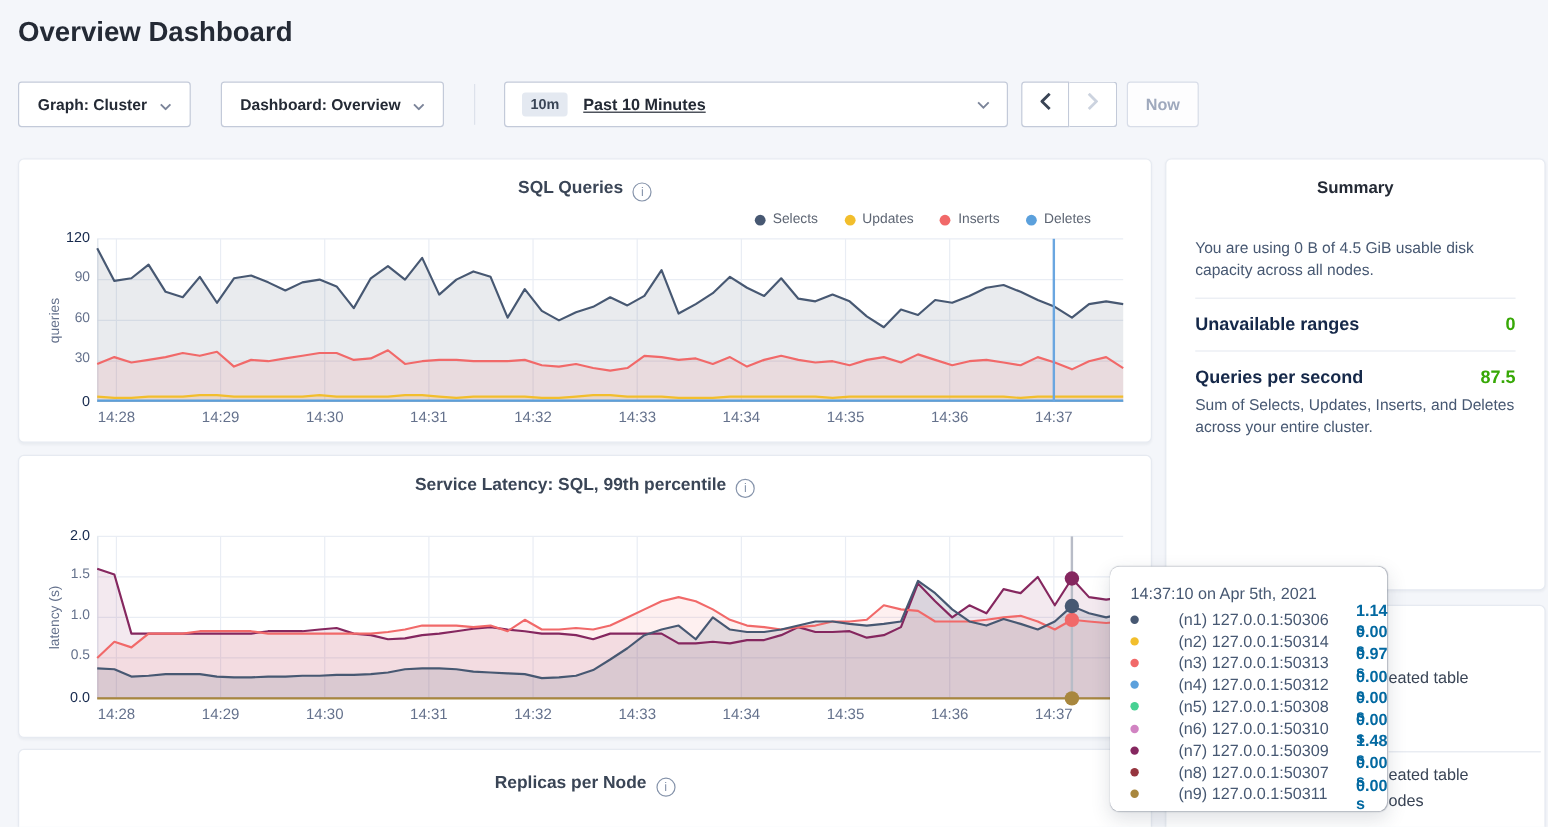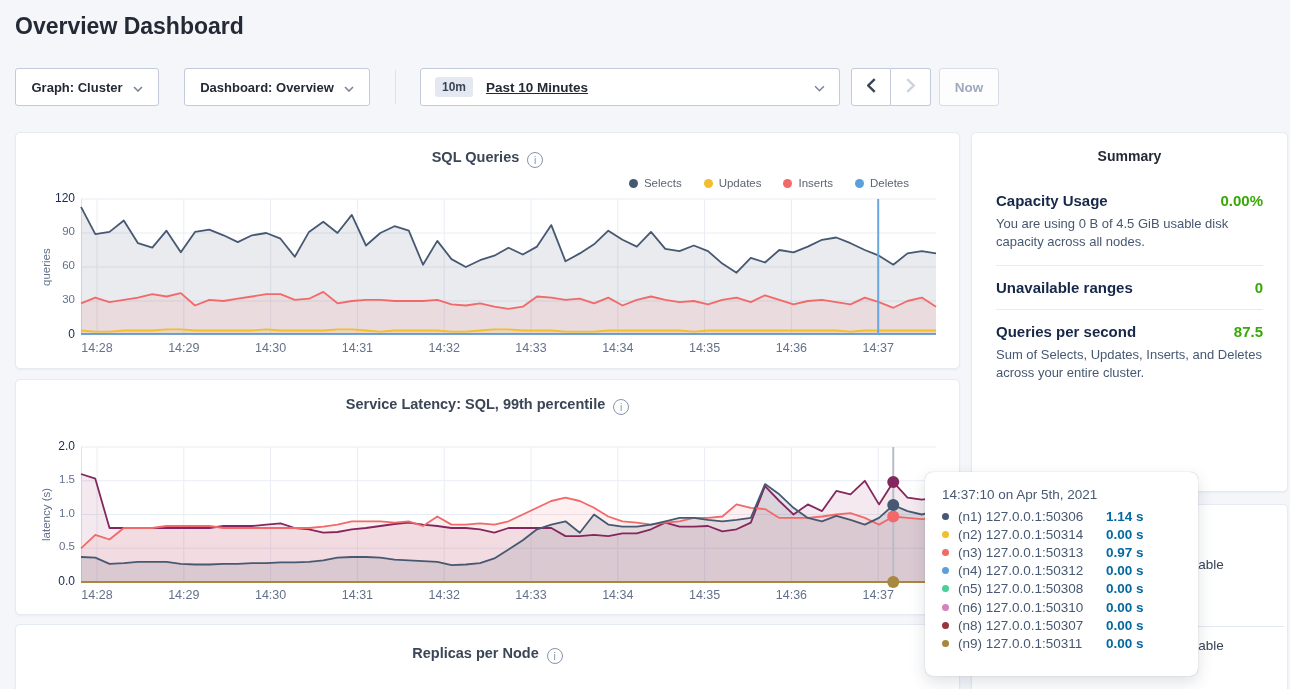--- a/index.html
+++ b/index.html
@@ -62,26 +62,26 @@
   .stat-lab { font-weight:bold; font-size:15px; color:#152849; }
   .stat-link { font-weight:bold; font-size:15px; color:#0055ff; margin-left:10px; cursor:pointer; text-decoration:none; }
   .stat-val { margin-left:auto; font-weight:bold; font-size:15px; color:#37a806; }
   .stat-desc { margin-top:6px; font-size:13px; line-height:1.42; color:#475872; }
 
   
   .ev-frag { position:absolute; font-size:13.5px; color:#394455; z-index:5; }
   .ev-divider { position:absolute; height:1px; background:#e4e8ef; z-index:5; }
 
   
-  .chart-tooltip { position:absolute; left:925px; top:472px; width:273px; height:204px; background:#fff; border-radius:8px; z-index:20;
+  .chart-tooltip { position:absolute; left:925px; top:472px; width:231px; height:204px; background:#fff; border-radius:8px; z-index:20;
              box-shadow:0 0 1px rgba(40,53,77,0.4), 0 6px 16px rgba(40,53,77,0.15); padding:15px 24px 10px 17px; }
   .tt-header { font-size:13.5px; color:#475872; margin-bottom:5px; }
   .tt-row { display:flex; align-items:center; height:18.2px; font-size:13.5px; color:#475872; }
   .tt-dot { width:7px; height:7px; border-radius:50%; margin-right:9px; flex:0 0 7px; }
-  .tt-node { flex:0 0 148px; }
+  .tt-node { flex:0 0 148px;margin-left:24px; }
   .tt-val { font-weight:bold; color:#0369a1; }
 </style>
 </head>
 <body>
 
 <h1 class="page-title">Overview Dashboard</h1>
 
 <div class="ctl dropdown-btn" id="graph-dd">
   <span>Graph: Cluster</span>
   <span class="chev">
@@ -248,24 +248,20 @@
 <div class="panel" id="panel-replicas">
   <div class="panel-title" style="top:20px;">
     <span>Replicas per Node</span><span class="info-icon">i</span>
   </div>
 </div>
 
 <div class="panel" id="panel-summary">
   <div class="panel-title" style="top:15px; font-size:14px; color:#242a35;">Summary</div>
   <div id="summary-stats">
       <div class="stat">
-        <div class="stat-row">
-          <span class="stat-lab">Capacity Usage</span>
-          <span class="stat-val">0.00%</span>
-        </div>
         <div class="stat-desc">You are using 0 B of 4.5 GiB usable disk capacity across all nodes.</div>
       </div>
       <div class="stat">
         <div class="stat-row">
           <span class="stat-lab">Unavailable ranges</span>
           <span class="stat-val">0</span>
         </div>
       </div>
       <div class="stat">
         <div class="stat-row">
@@ -310,20 +306,25 @@
         <span class="tt-dot" style="background: rgb(71, 209, 147);"></span>
         <span class="tt-node">(n5) 127.0.0.1:50308</span>
         <span class="tt-val">0.00 s</span>
       </div>
       <div class="tt-row">
         <span class="tt-dot" style="background: rgb(209, 131, 194);"></span>
         <span class="tt-node">(n6) 127.0.0.1:50310</span>
         <span class="tt-val">0.00 s</span>
       </div>
       <div class="tt-row">
+        <span class="tt-dot" style="background: rgb(133, 39, 95);"></span>
+        <span class="tt-node">(n7) 127.0.0.1:50309</span>
+        <span class="tt-val">1.48 s</span>
+      </div>
+      <div class="tt-row">
         <span class="tt-dot" style="background: rgb(150, 53, 63);"></span>
         <span class="tt-node">(n8) 127.0.0.1:50307</span>
         <span class="tt-val">0.00 s</span>
       </div>
       <div class="tt-row">
         <span class="tt-dot" style="background: rgb(168, 135, 62);"></span>
         <span class="tt-node">(n9) 127.0.0.1:50311</span>
         <span class="tt-val">0.00 s</span>
       </div>
     </div>

